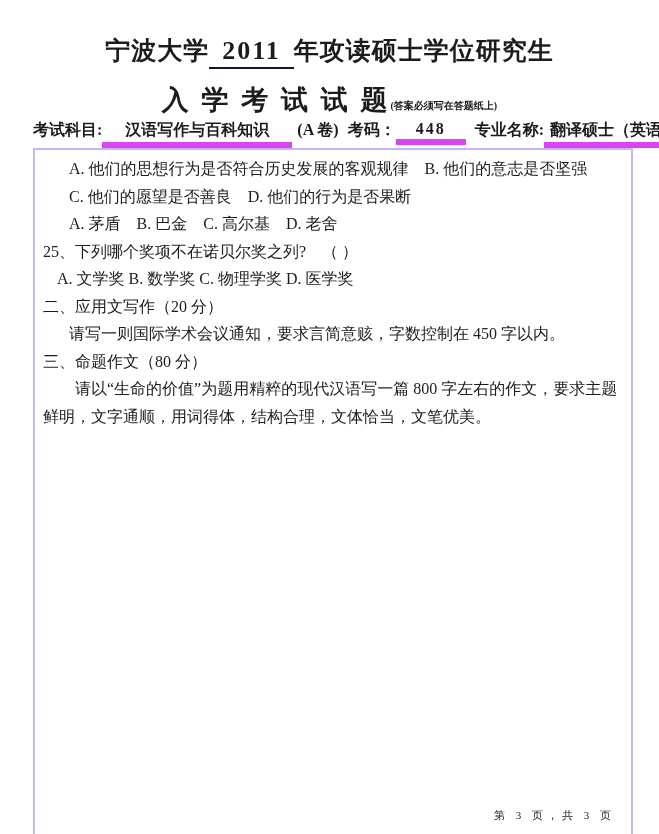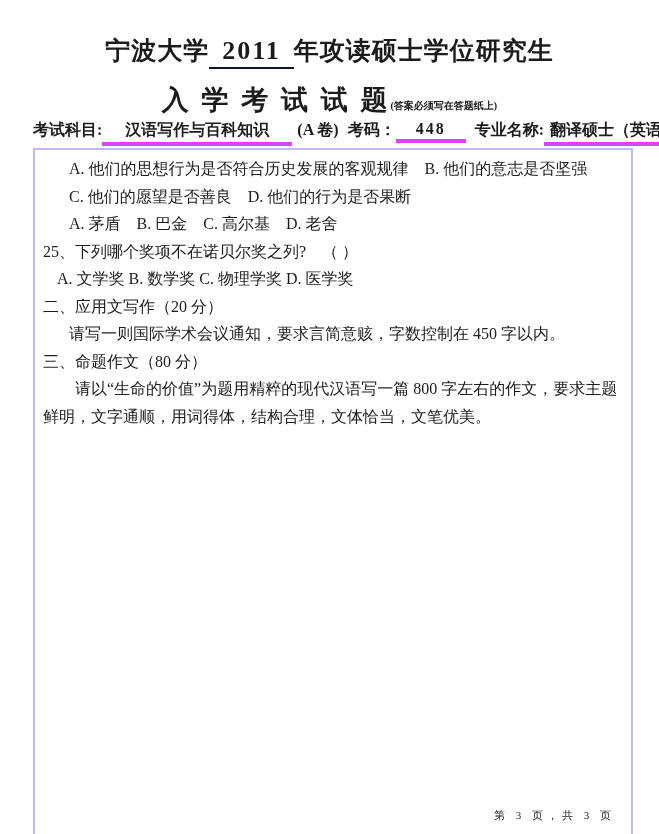--- a/index.html
+++ b/index.html
@@ -64,21 +64,21 @@
     font-weight: bold;
     white-space: nowrap;
     display: flex;
     align-items: flex-start;
   }
   .meta .lbl { flex: 0 0 auto; }
   .meta .gap-s { margin-left: 5px; }
   .meta .gap-m { margin-left: 9px; }
   .u {
     display: inline-block;
-    border-bottom: 4px solid #d946ef;
+    border-bottom: 6px solid #d946ef;
     text-align: center;
     padding: 0 6px 1px 6px;
   }
   .u-subject { min-width: 178px; }
   .u-code { min-width: 58px; letter-spacing: 2px; font-family: "Liberation Serif", serif; }
   .u-major { min-width: 140px; }
   
   .qbox {
     position: absolute;
     left: 33px;

